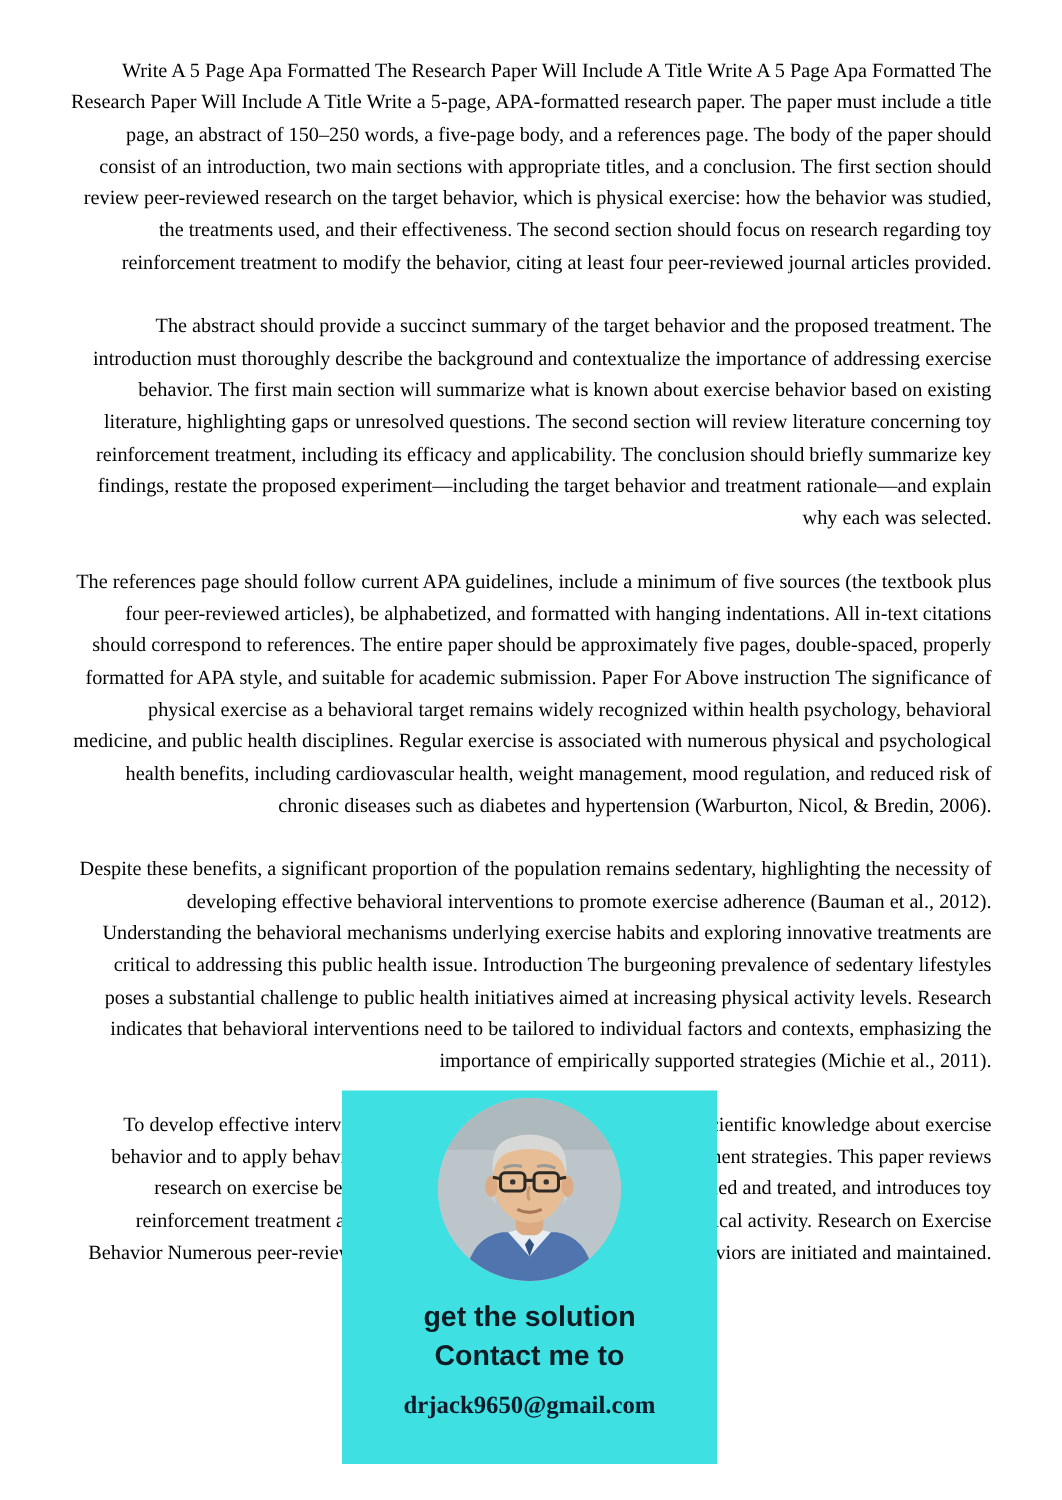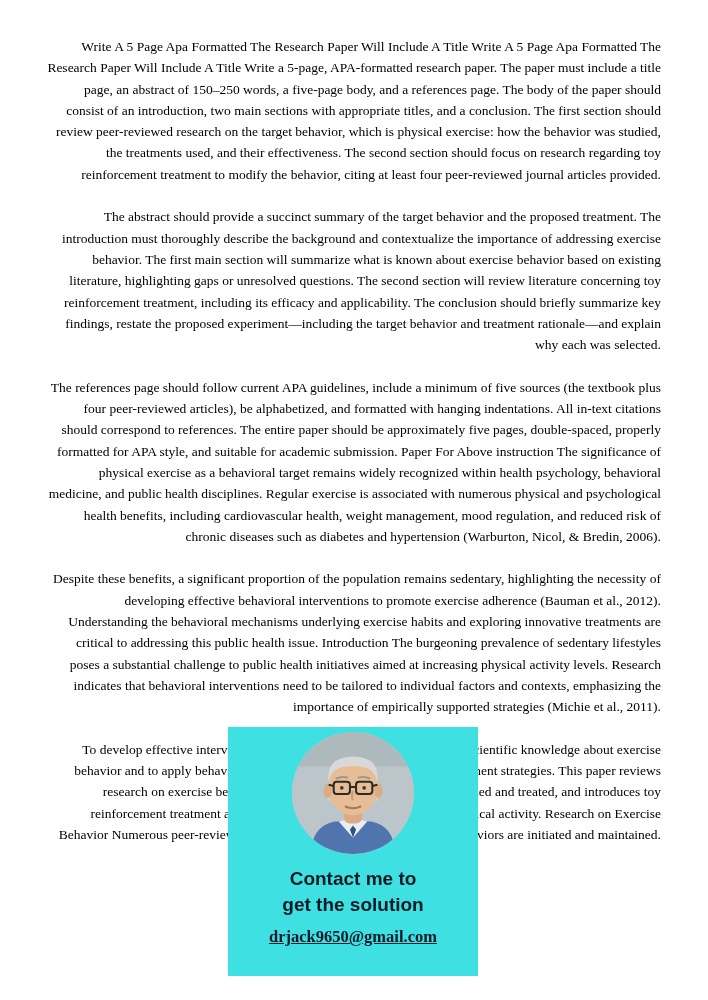--- a/index.html
+++ b/index.html
@@ -56,21 +56,20 @@
     font-size: 19px;
     line-height: 1.38;
     color: #0d1b24;
   }
   .email {
     margin-top: 9px;
     font-family: "Liberation Serif", serif;
     font-weight: 700;
     font-size: 16.5px;
     color: #0a1a2a;
-    text-decoration: underline;
   }
 </style>
 </head>
 <body>
 
 <div class="page">
 
   <div class="doc">
     <p>Write A 5 Page Apa Formatted The Research Paper Will Include A Title Write A 5 Page Apa Formatted The Research Paper Will Include A Title Write a 5-page, APA-formatted research paper. The paper must include a title page, an abstract of 150–250 words, a five-page body, and a references page. The body of the paper should consist of an introduction, two main sections with appropriate titles, and a conclusion. The first section should review peer-reviewed research on the target behavior, which is physical exercise: how the behavior was studied, the treatments used, and their effectiveness. The second section should focus on research regarding toy reinforcement treatment to modify the behavior, citing at least four peer-reviewed journal articles provided.</p>
     <p>The abstract should provide a succinct summary of the target behavior and the proposed treatment. The introduction must thoroughly describe the background and contextualize the importance of addressing exercise behavior. The first main section will summarize what is known about exercise behavior based on existing literature, highlighting gaps or unresolved questions. The second section will review literature concerning toy reinforcement treatment, including its efficacy and applicability. The conclusion should briefly summarize key findings, restate the proposed experiment—including the target behavior and treatment rationale—and explain why each was selected.</p>
@@ -111,19 +110,19 @@
         <circle cx="71" cy="55" r="1.8" fill="#3a3531"></circle>
 
         <path d="M43 46 q6 -3 12 -1" stroke="#9a9a96" stroke-width="2" fill="none"></path>
         <path d="M65 45 q6 -2 12 1" stroke="#9a9a96" stroke-width="2" fill="none"></path>
 
         <path d="M60 58 q-2 6 0 9" stroke="#c99a72" stroke-width="2" fill="none"></path>
         <path d="M52 73 q8 4 16 0" stroke="#a9765a" stroke-width="2" fill="none"></path>
       </svg>
     </div>
     <div class="cta">
+      <div>get the solution</div>
       <div>Contact me to</div>
-      <div>get the solution</div>
     </div>
     <div class="email">drjack9650@gmail.com</div>
   </div>
 
 </div>
 
 </body></html>

